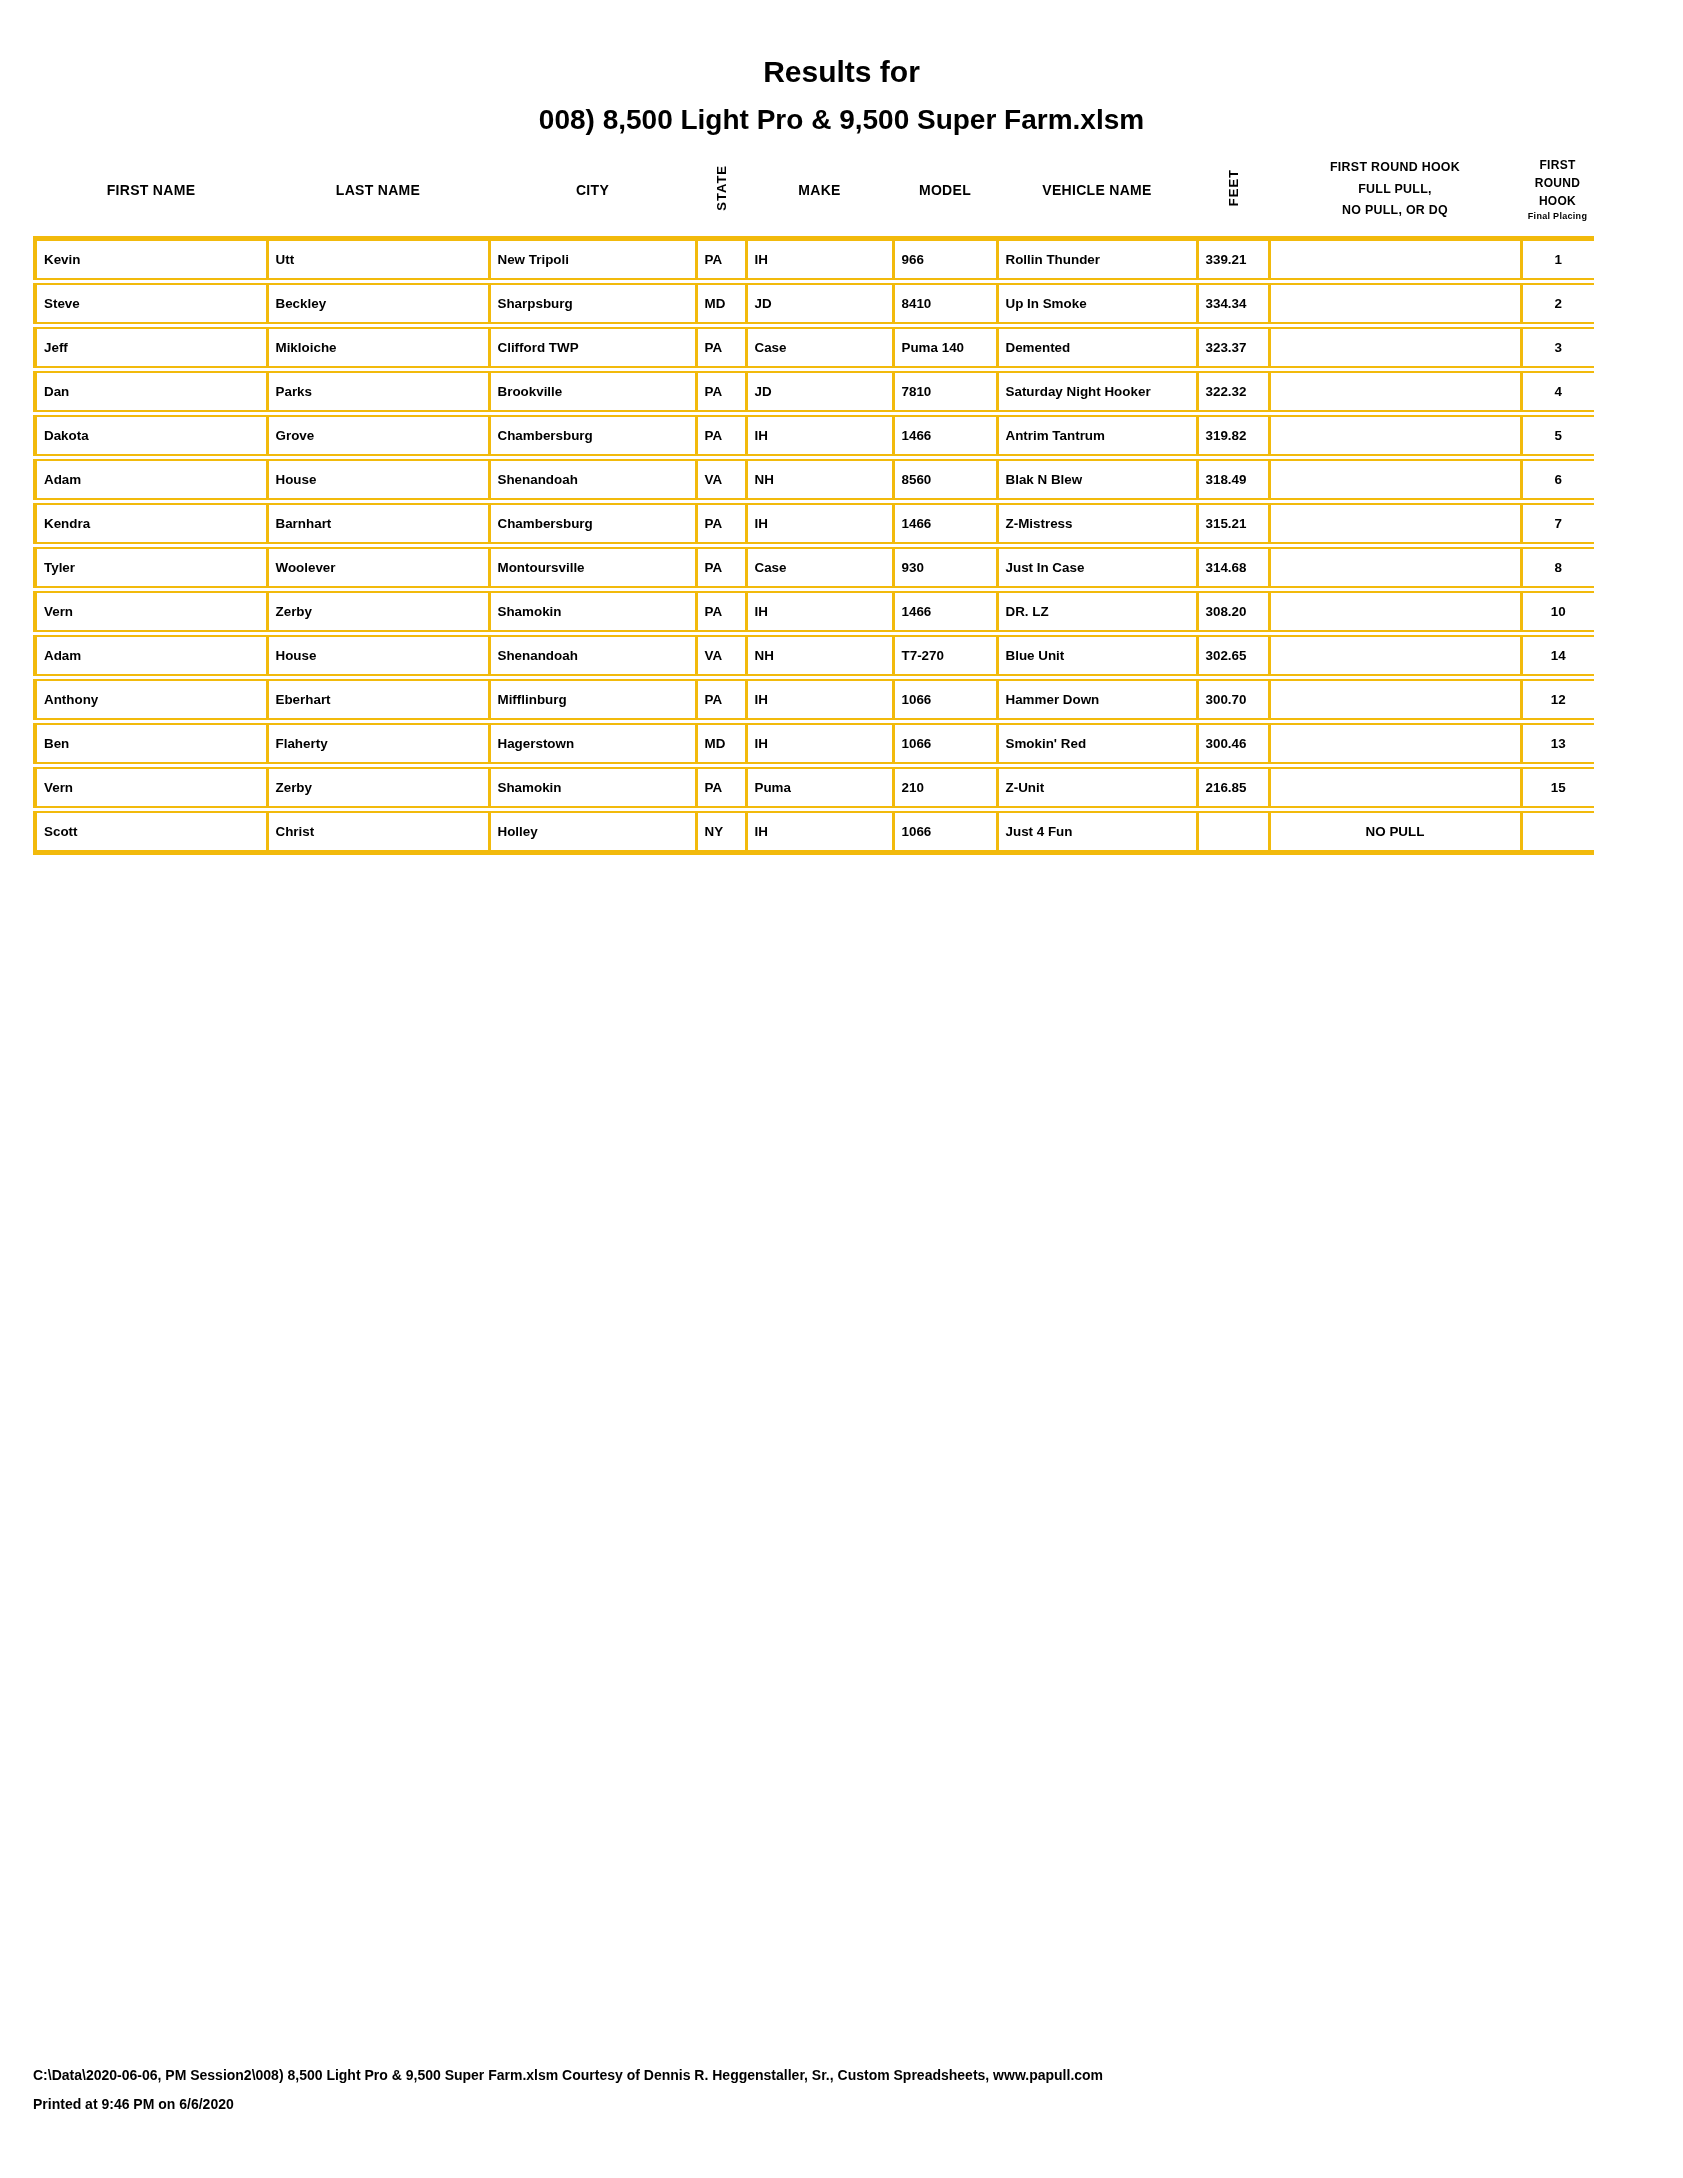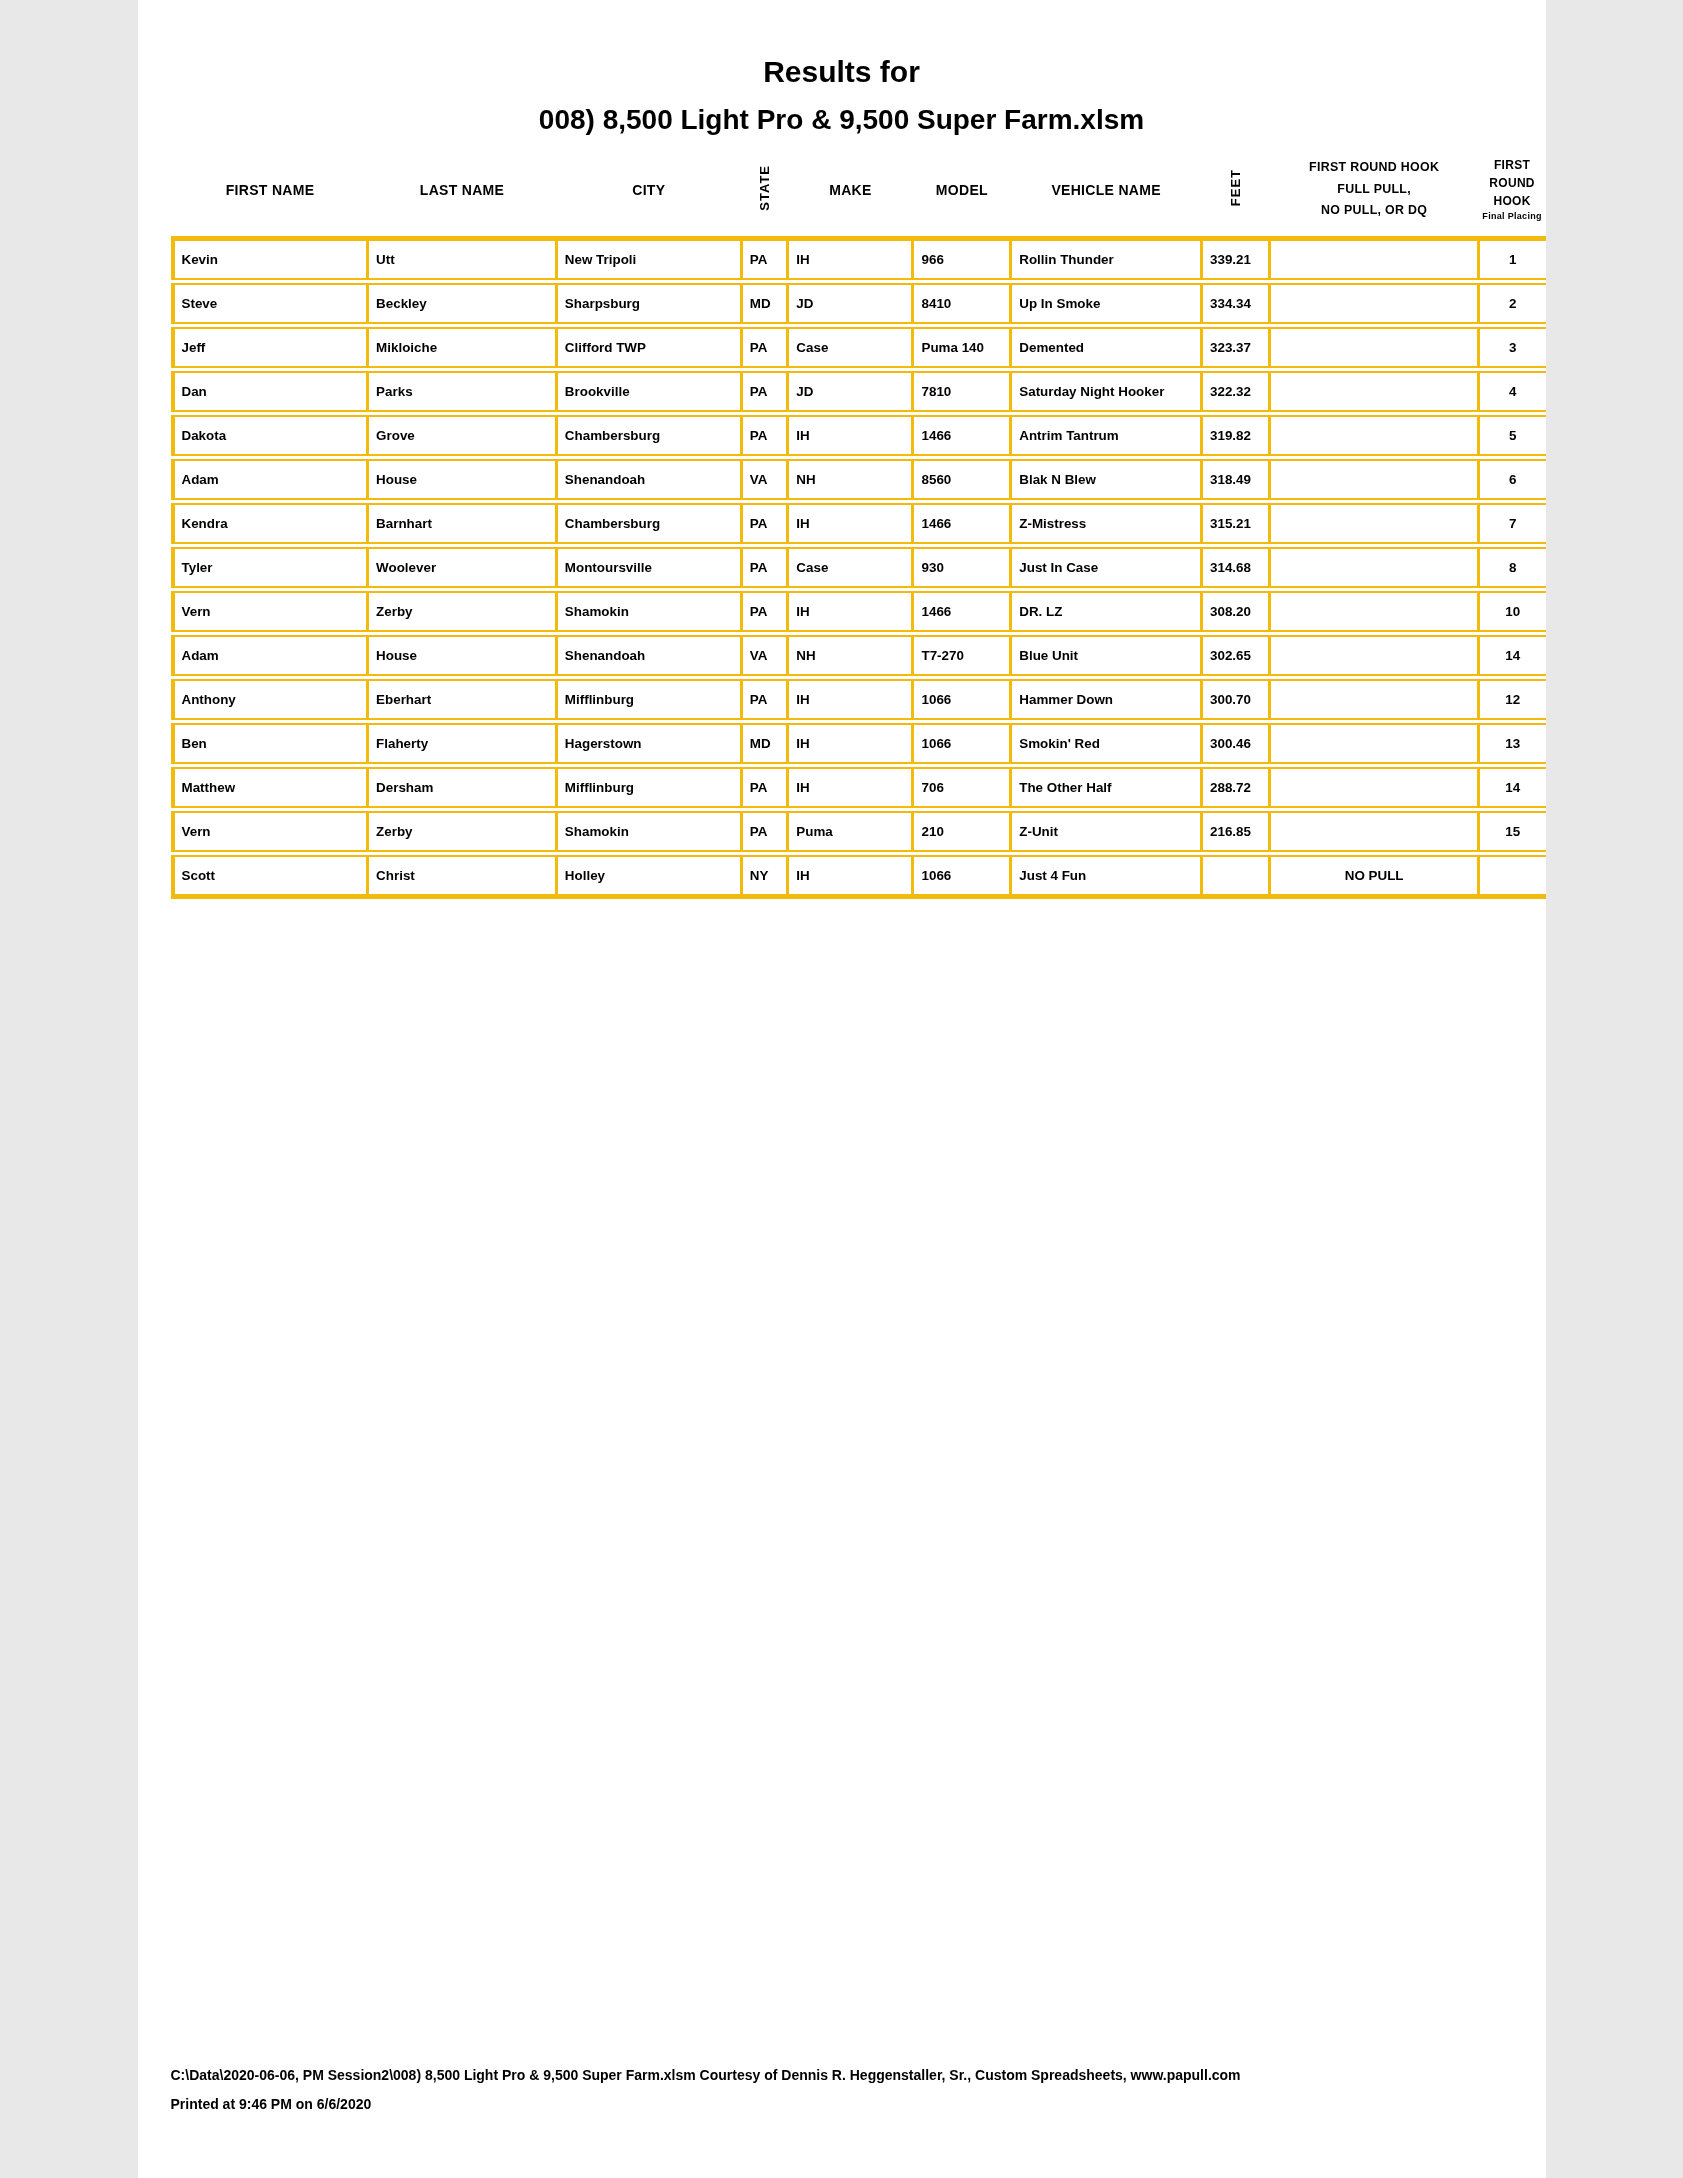--- a/index.html
+++ b/index.html
@@ -1,18 +1,18 @@
 <!DOCTYPE html>
 <html><head>
 <meta charset="utf-8">
 <style>
   html,body { margin:0; padding:0; background:#e8e8e8; }
   .page {
     position:relative;
-    width:1408px; height:2178px;
+    width:1683px; height:2178px;
     margin:0 auto;
     background:#ffffff;
     font-family:"Liberation Sans", sans-serif;
     font-weight:bold;
     color:#000;
     overflow:hidden;
   }
 
   
   .title-block { text-align:center; padding-top:55px; }
@@ -277,32 +277,20 @@
       <td class="cell-city">Hagerstown</td>
       <td class="cell-state">MD</td>
       <td class="cell-make">IH</td>
       <td class="cell-model">1066</td>
       <td class="cell-vehicle-name">Smokin' Red</td>
       <td class="cell-feet">300.46</td>
       <td class="cell-hook"></td>
       <td class="cell-placing">13</td>
     </tr>
         <tr>
-      <td class="cell-first-name">Matthew</td>
-      <td class="cell-last-name">Dersham</td>
-      <td class="cell-city">Mifflinburg</td>
-      <td class="cell-state">PA</td>
-      <td class="cell-make">IH</td>
-      <td class="cell-model">706</td>
-      <td class="cell-vehicle-name">The Other Half</td>
-      <td class="cell-feet">288.72</td>
-      <td class="cell-hook"></td>
-      <td class="cell-placing">14</td>
-    </tr>
-        <tr>
       <td class="cell-first-name">Vern</td>
       <td class="cell-last-name">Zerby</td>
       <td class="cell-city">Shamokin</td>
       <td class="cell-state">PA</td>
       <td class="cell-make">Puma</td>
       <td class="cell-model">210</td>
       <td class="cell-vehicle-name">Z-Unit</td>
       <td class="cell-feet">216.85</td>
       <td class="cell-hook"></td>
       <td class="cell-placing">15</td>

